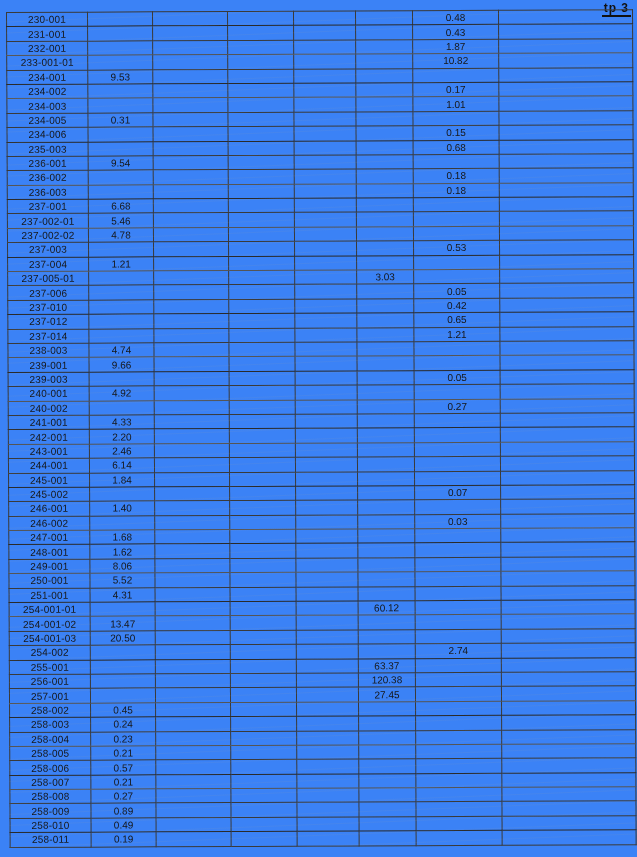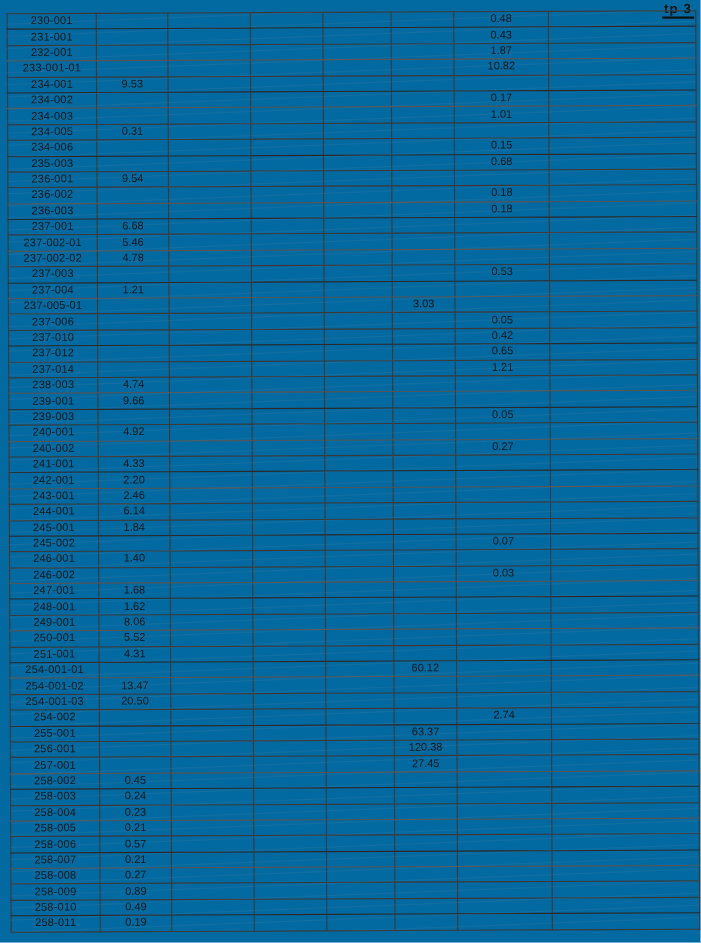--- a/index.html
+++ b/index.html
@@ -5,21 +5,21 @@
   html, body {
     margin: 0;
     padding: 0;
     background: #ffffff;
     font-family: "Liberation Sans", sans-serif;
   }
   .page {
     position: relative;
     width: 637px;
     height: 857px;
-    background: #0369a1;
+    background: #3b82f6;
     overflow: hidden;
     color: #1b1b1b;
   }
   .page-number {
     position: absolute;
     top: 1px;
     right: 6px;
     font-size: 12px;
     font-weight: bold;
     color: #111;

